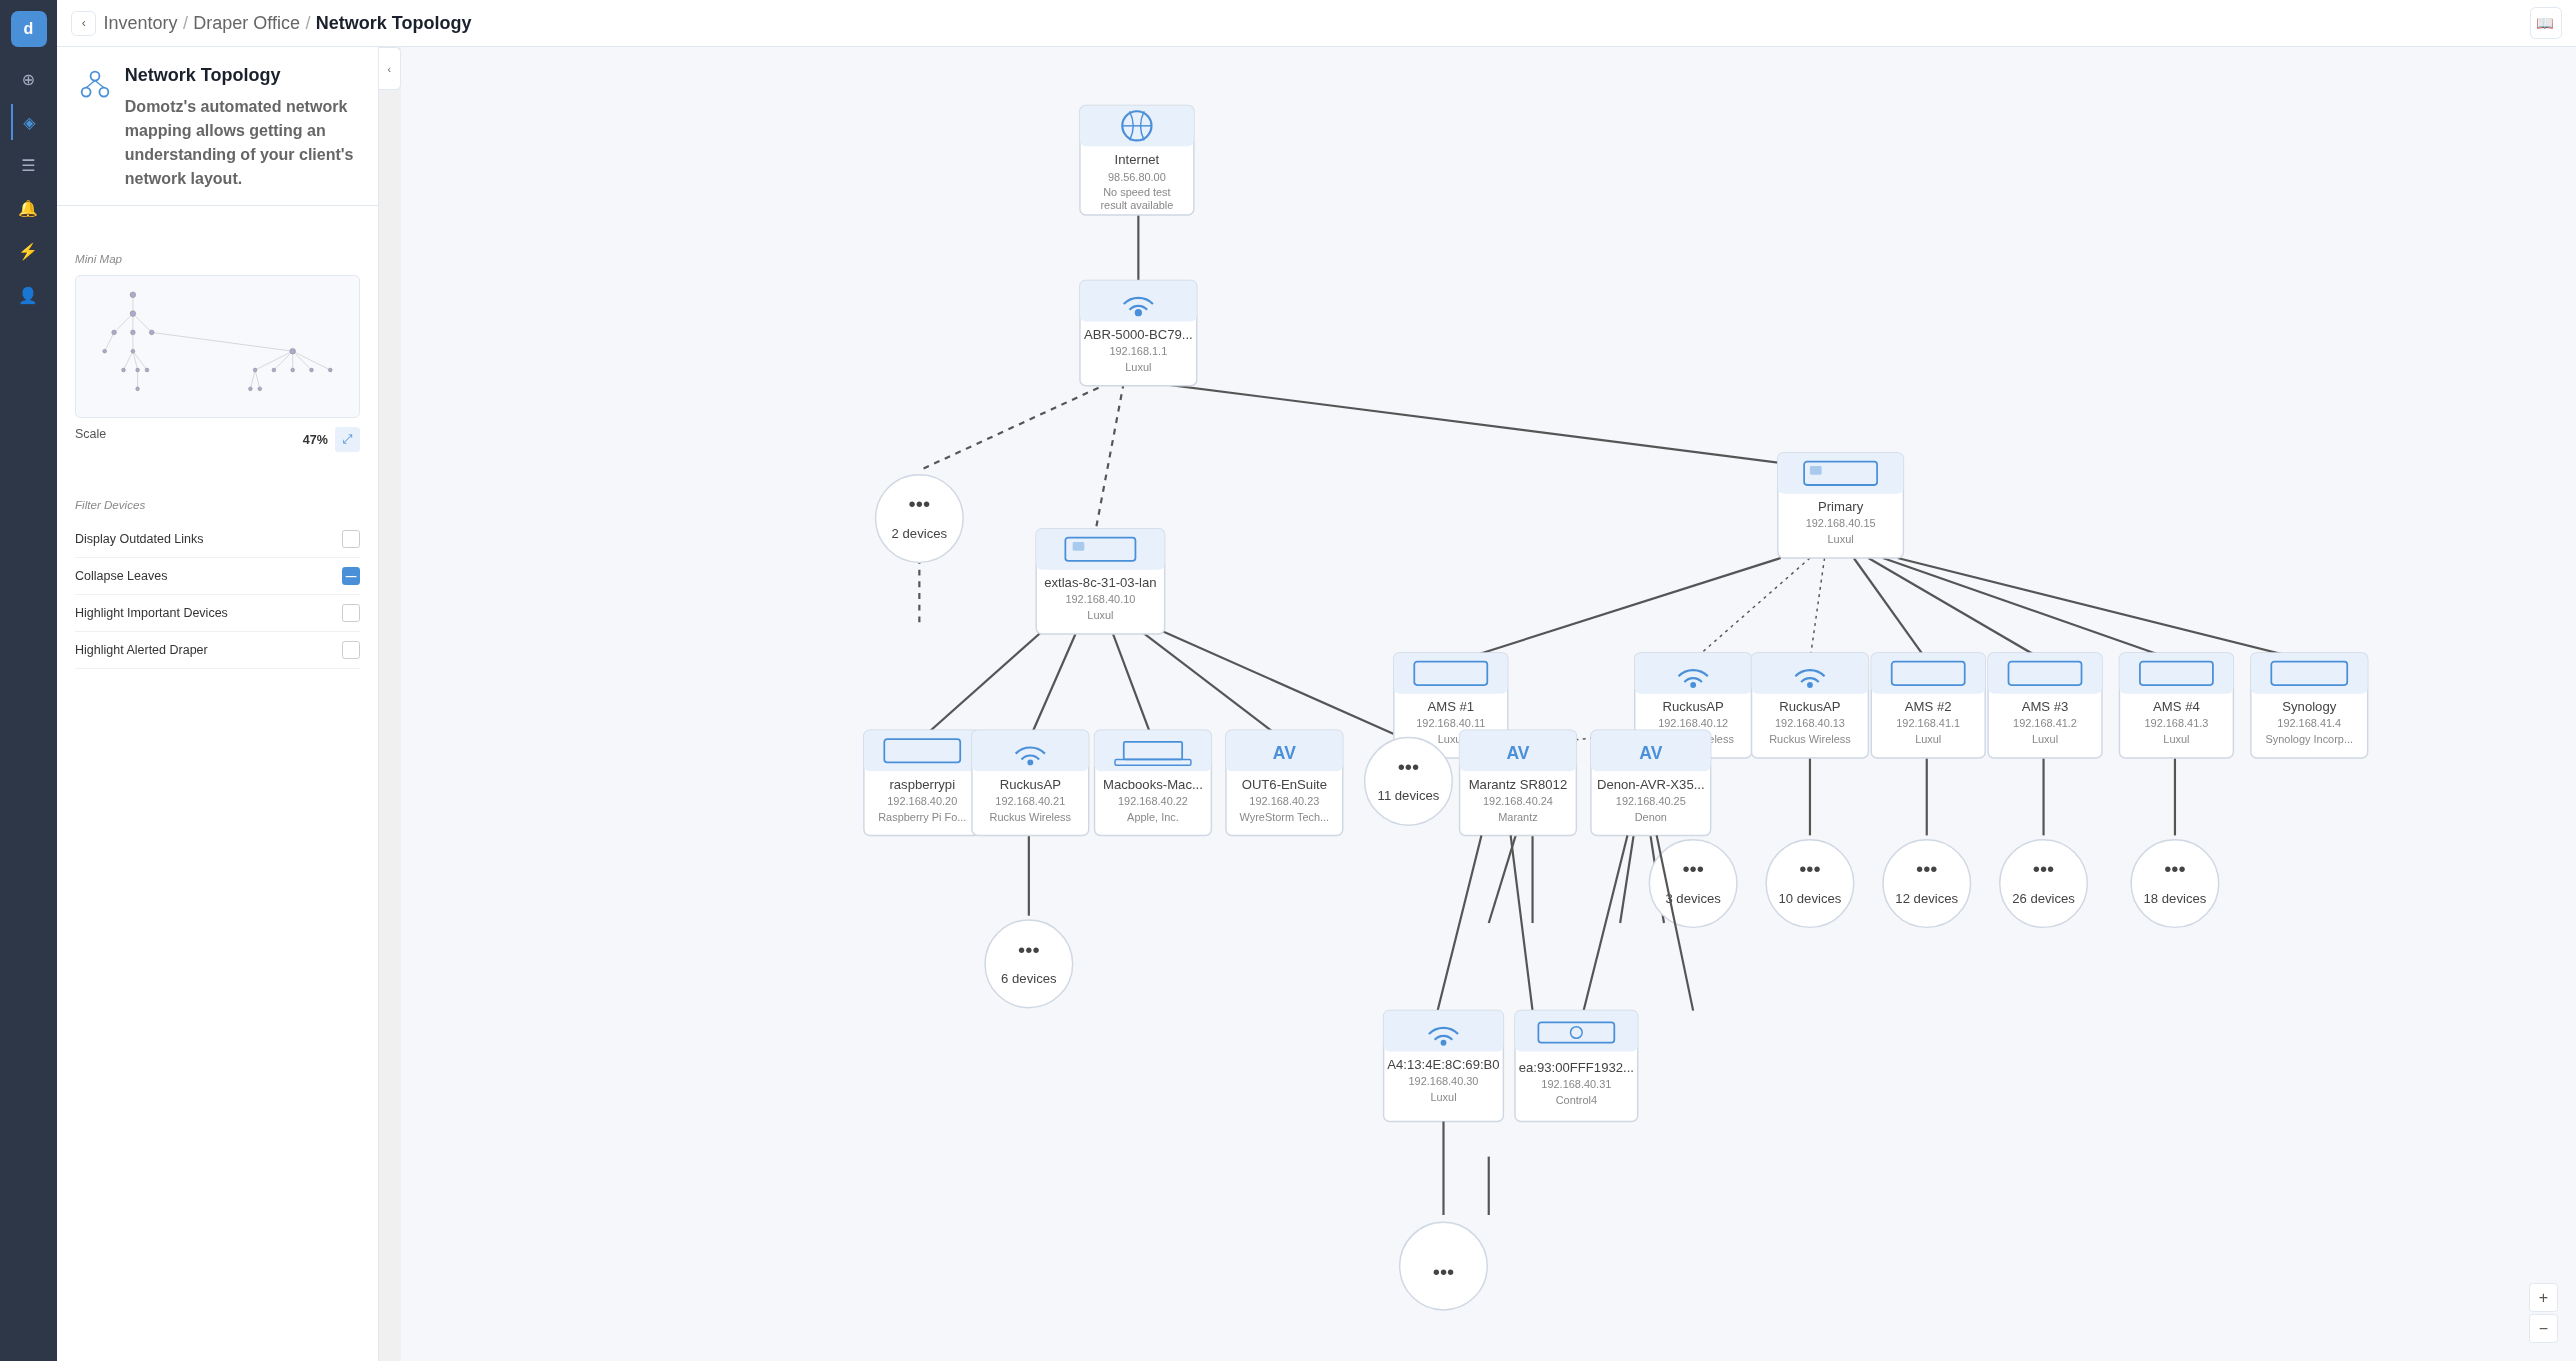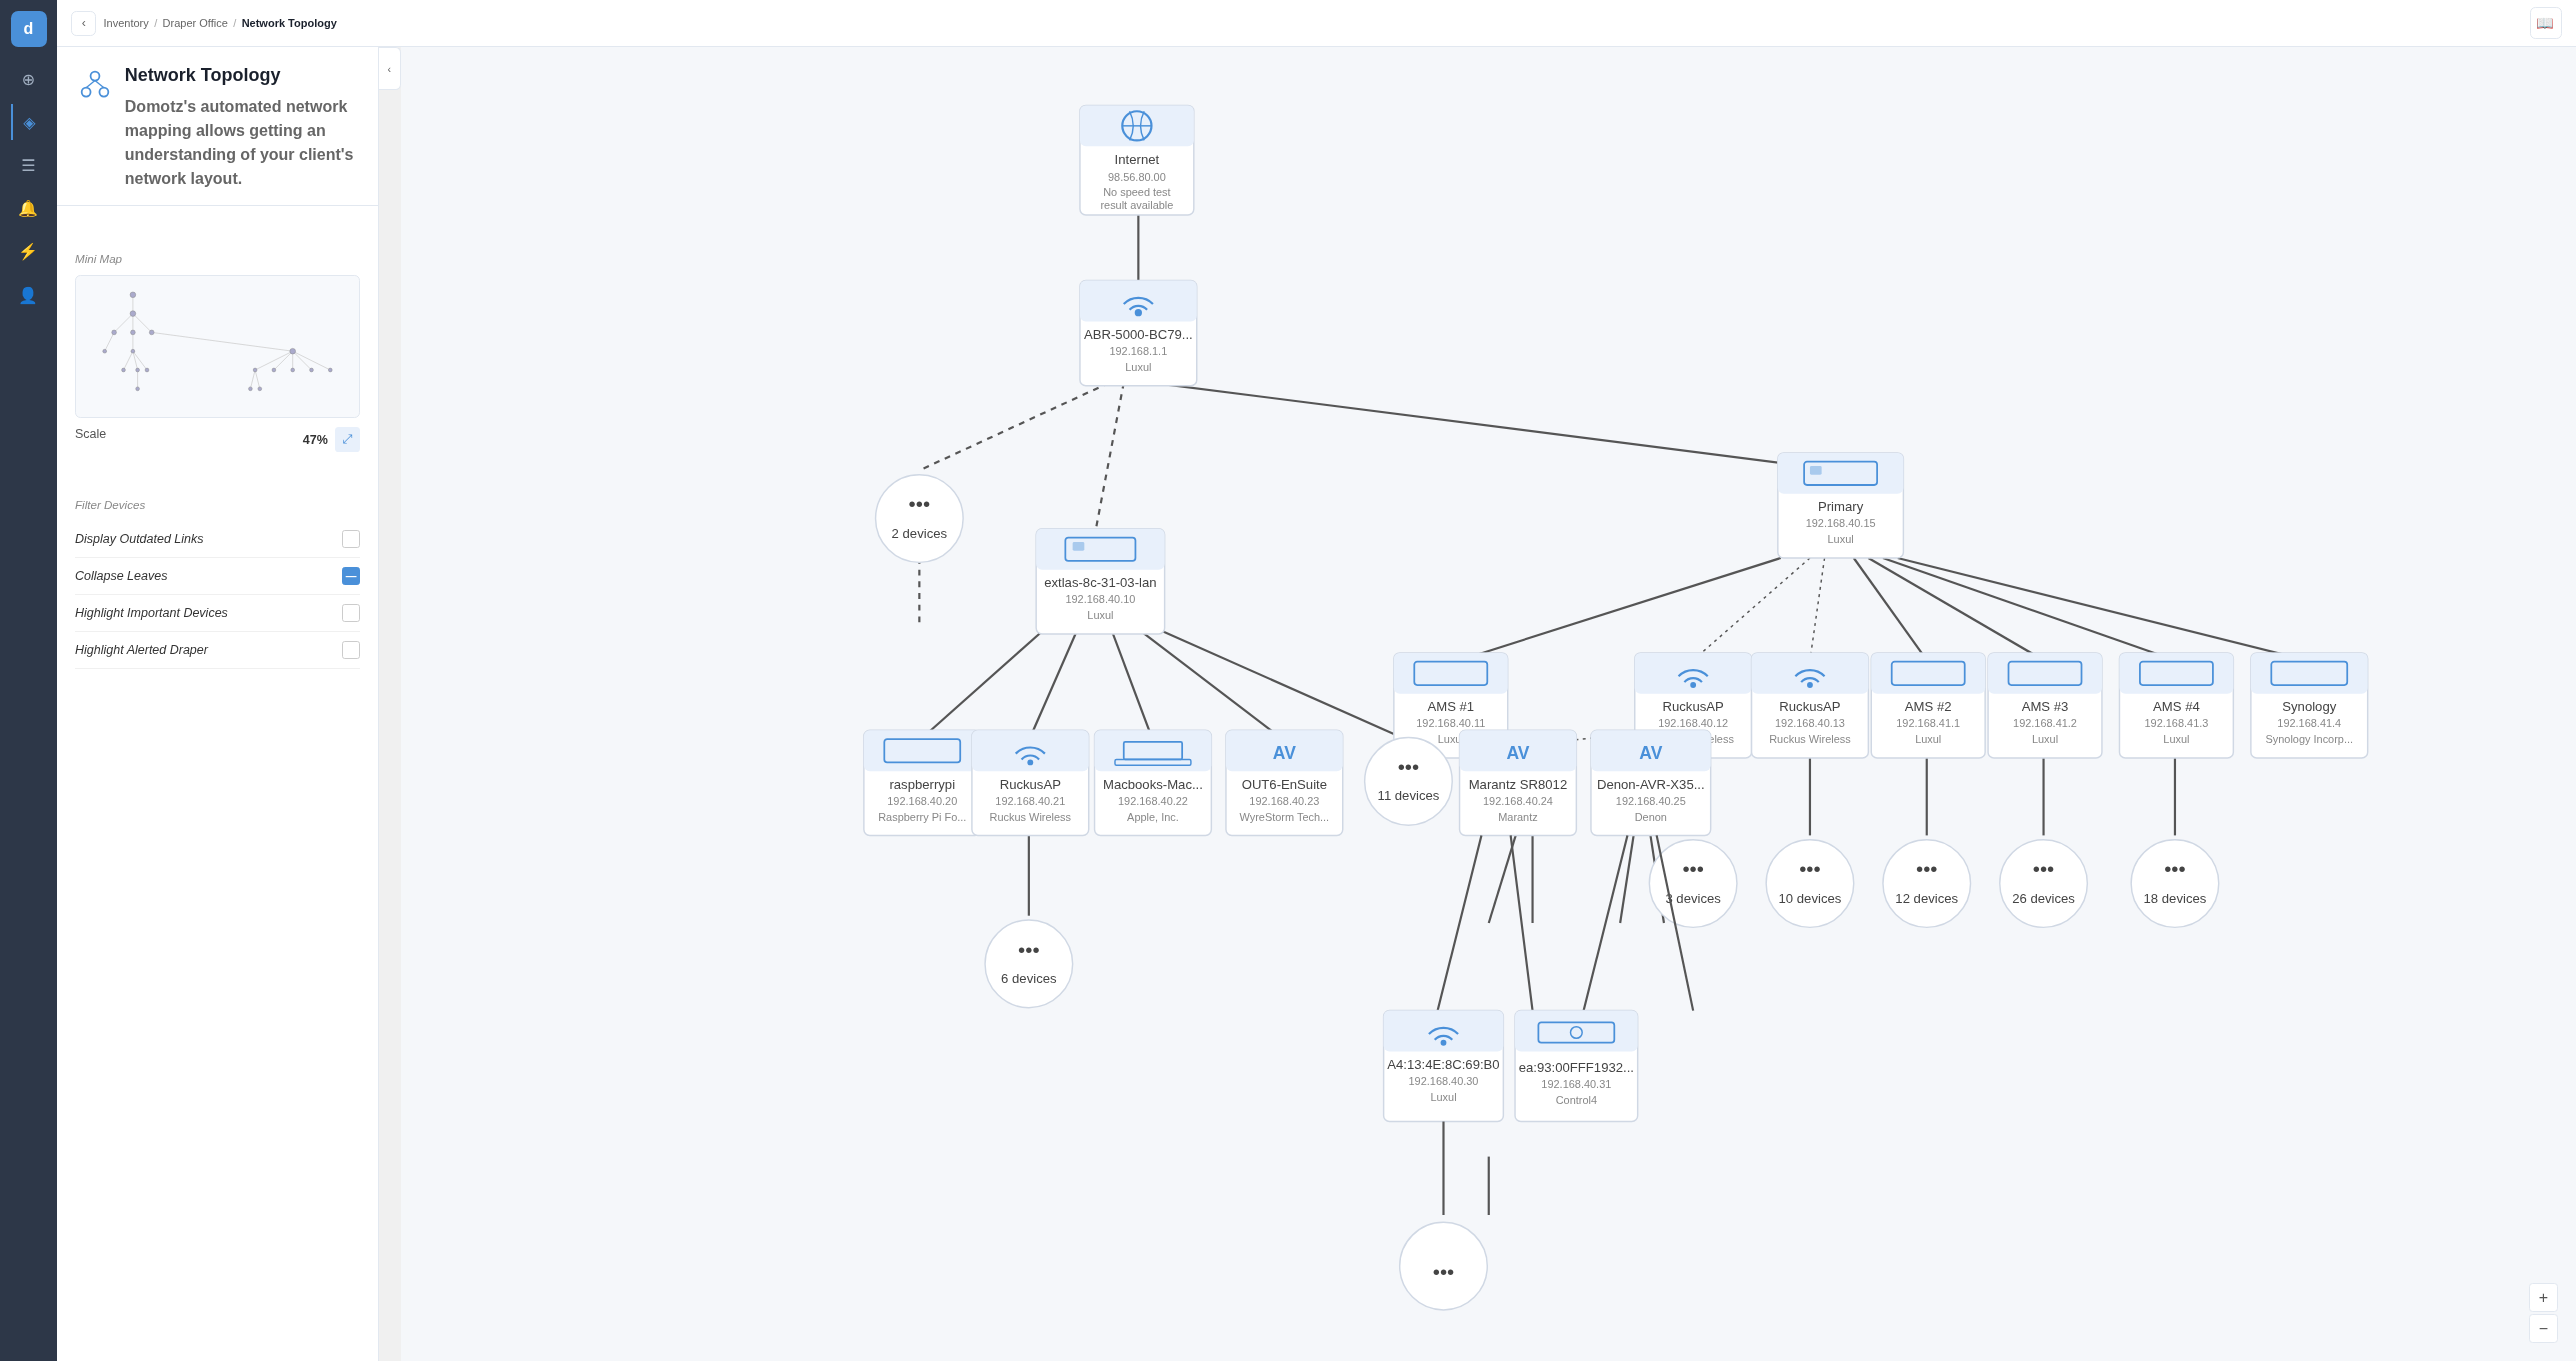--- a/index.html
+++ b/index.html
@@ -58,21 +58,21 @@
       width: 25px; height: 25px;
       border: 0.9px solid #e2e8f0;
       border-radius: 5.4px;
       display: flex; align-items: center; justify-content: center;
       cursor: pointer;
       color: #666;
       font-size: 12.5px;
     }
     .breadcrumb {
       display: flex; align-items: center; gap: 5.4px;
-      font-size: 11px; color: #666;
+      font-size: 18px; color: #666;
     }
     .breadcrumb .separator { color: #aaa; }
     .breadcrumb .current { font-weight: 600; color: #1a202c; }
     .topbar-right {
       margin-left: auto;
       width: 32px; height: 32px;
       border: 0.9px solid #e2e8f0;
       border-radius: 5.4px;
       display: flex; align-items: center; justify-content: center;
       cursor: pointer;
@@ -168,21 +168,21 @@
     }
 
     
     .filter-row {
       display: flex;
       align-items: center;
       justify-content: space-between;
       padding: 9px 0;
       border-bottom: 0.9px solid #f0f0f0;
     }
-    .filter-label { font-size: 12.5px; color: #333; font-style: italic; }
+    .filter-label { font-size: 12.5px; color: #333; }
     .checkbox {
       width: 18px; height: 18px;
       border: 1.8px solid #ccc;
       border-radius: 2.7px;
       cursor: pointer;
       background: white;
       flex-shrink: 0;
     }
     .checkbox.indeterminate {
       background: #4a90d9;

